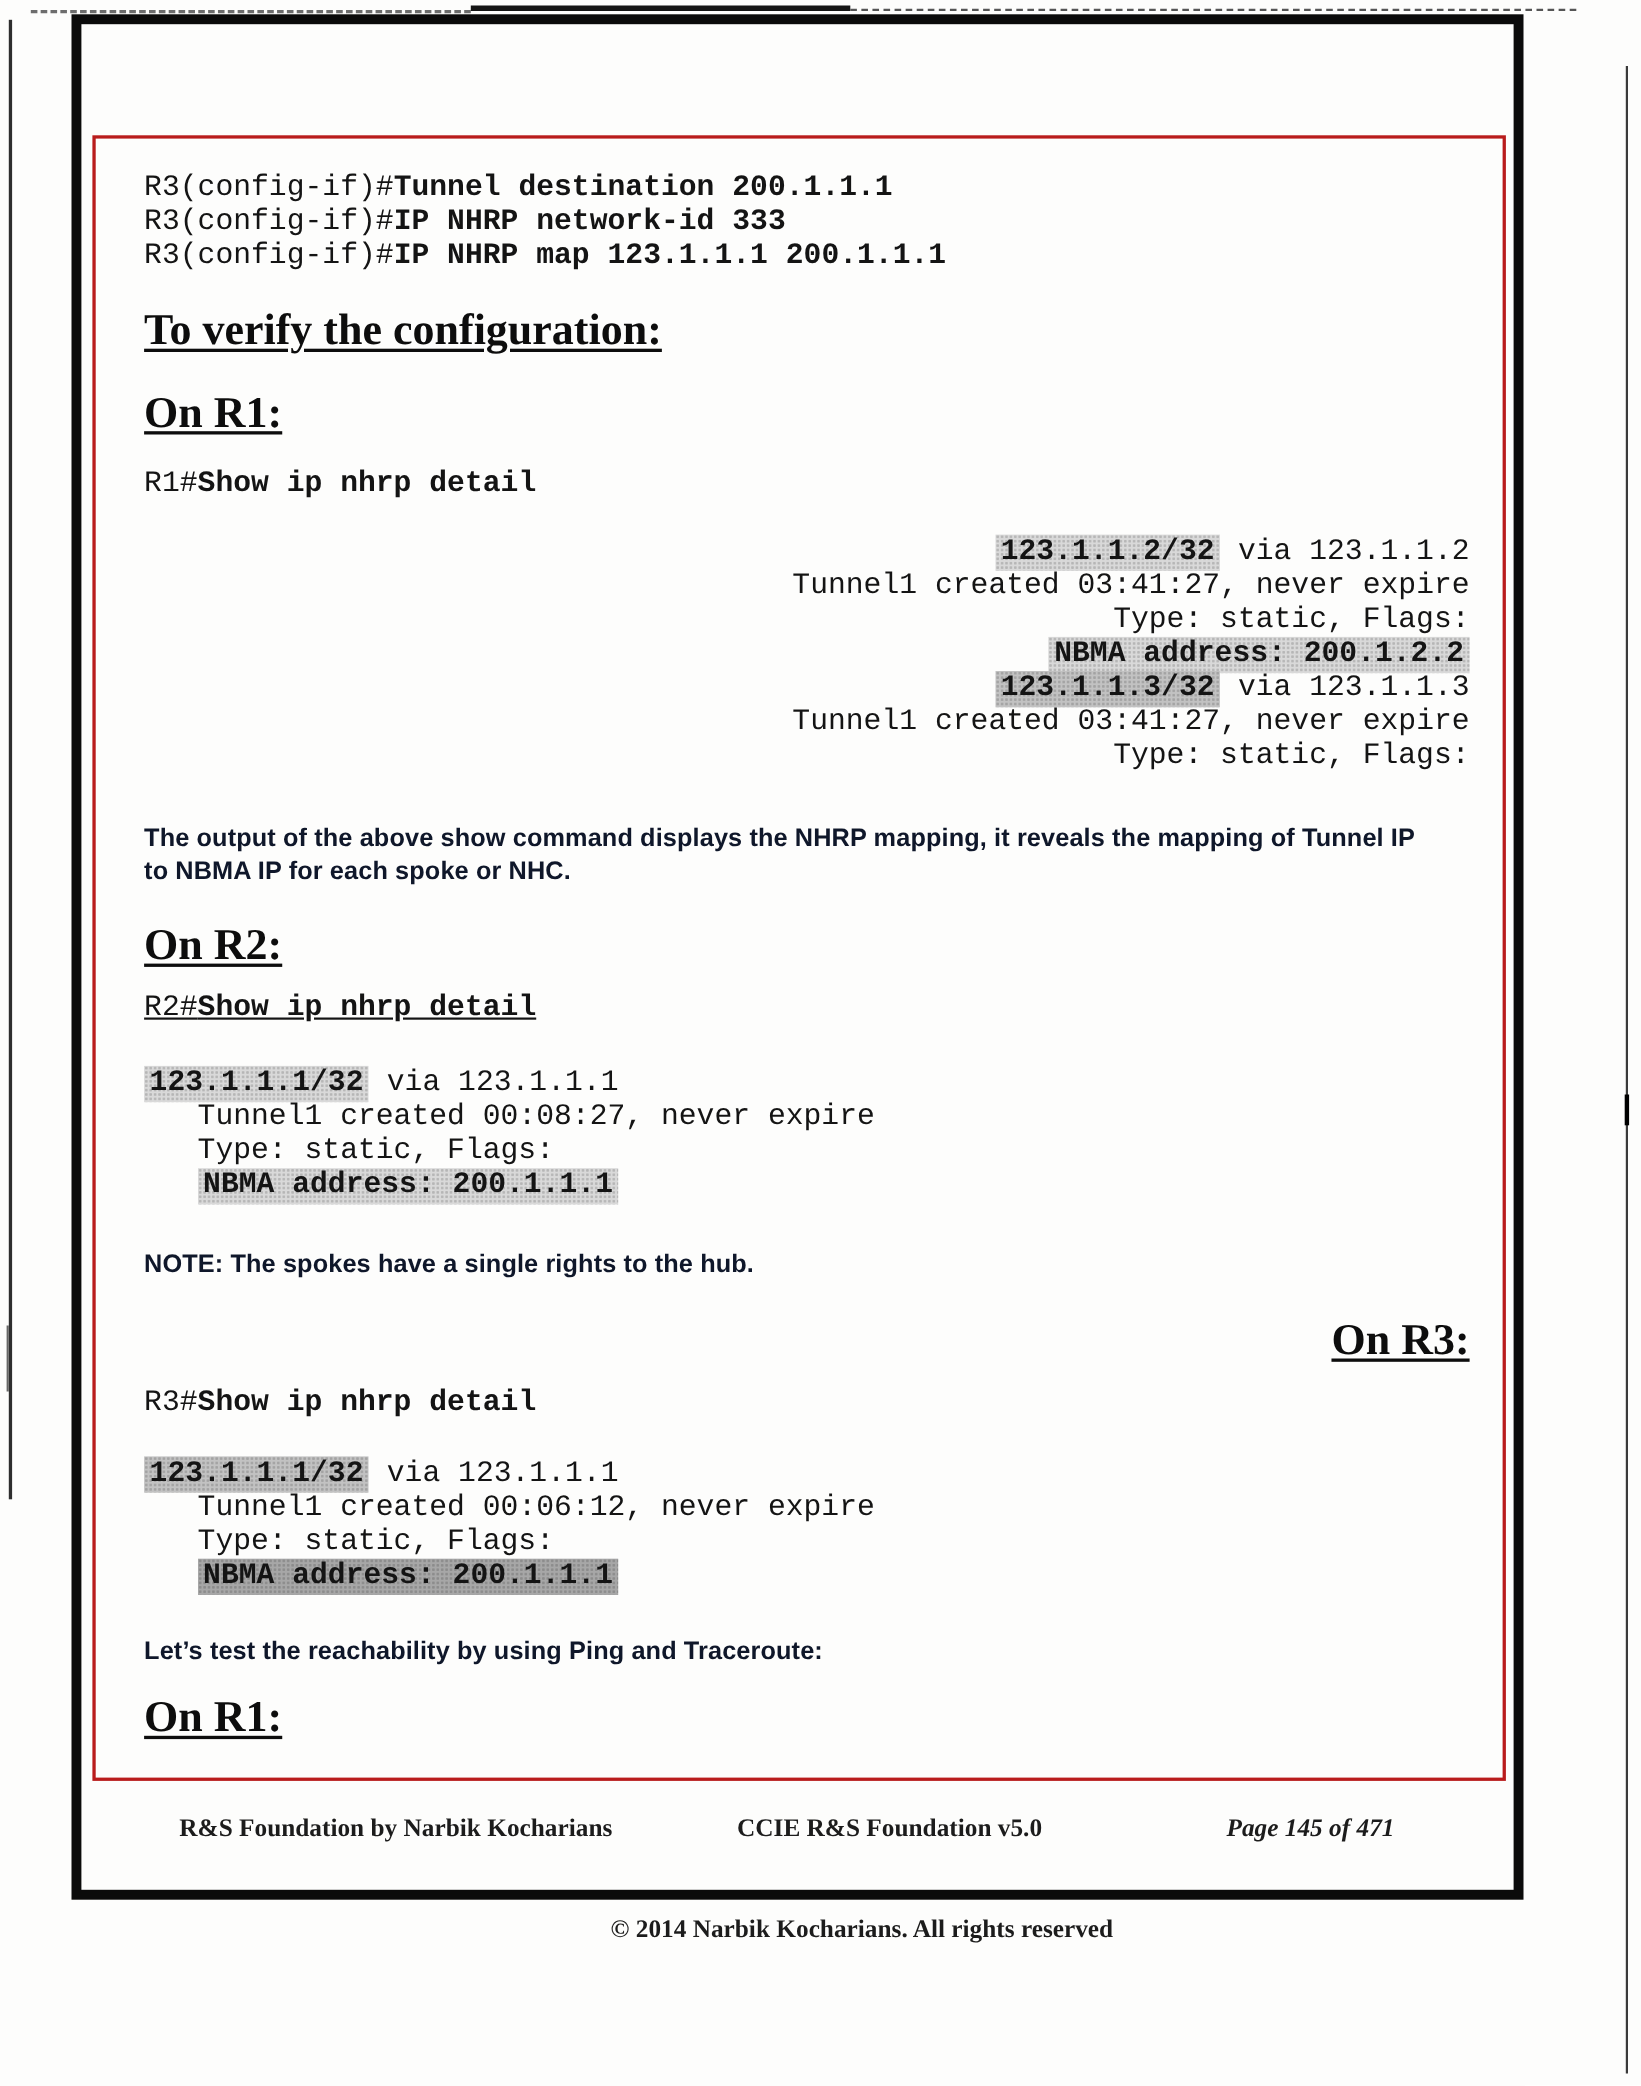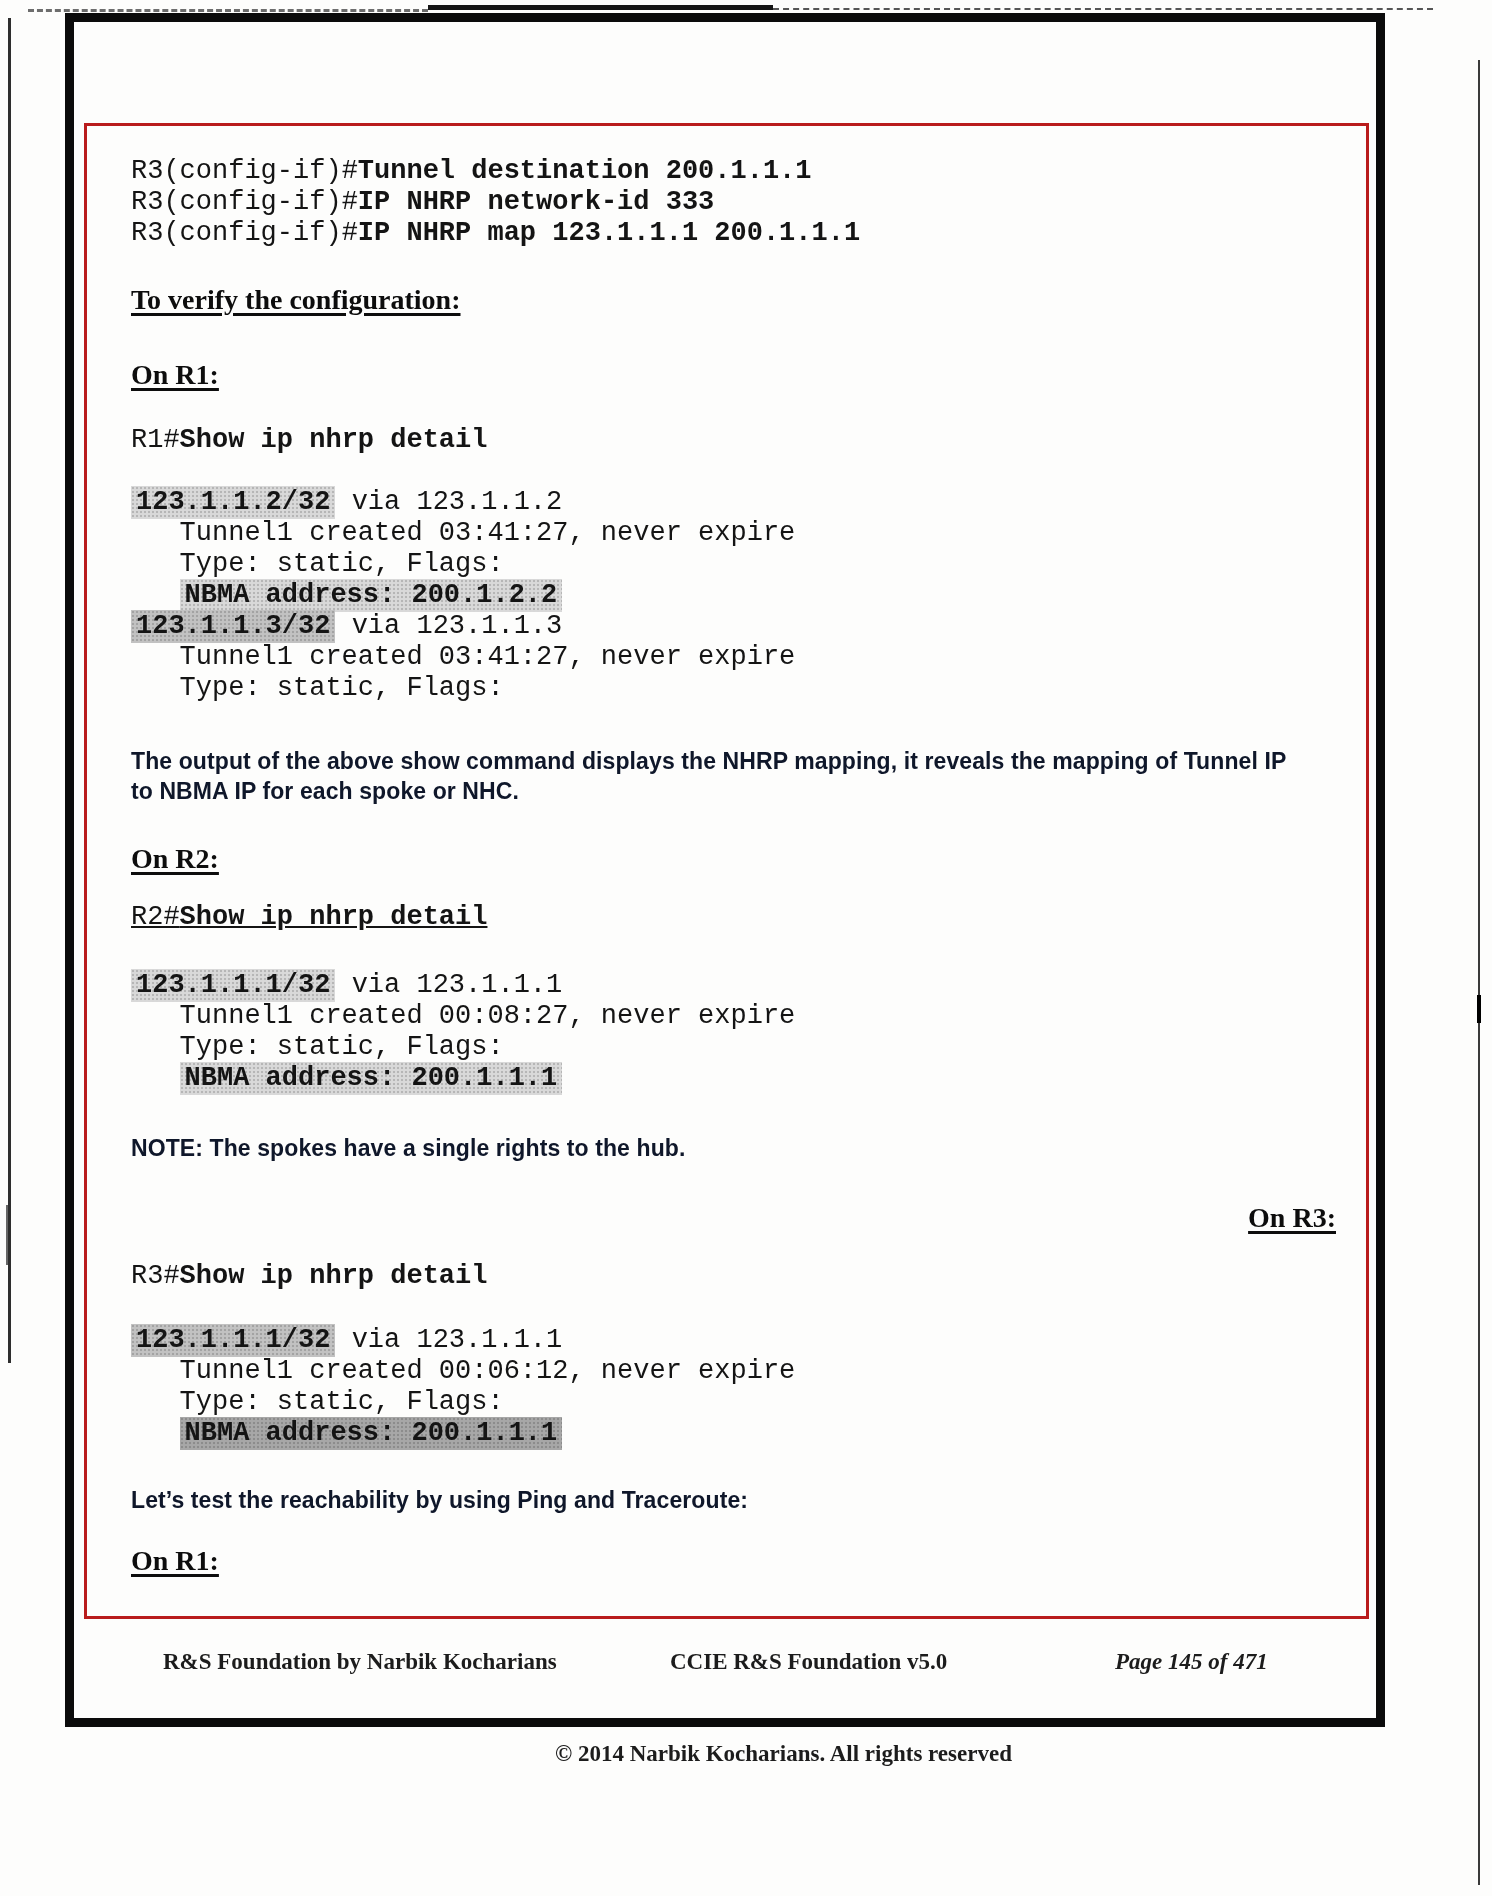--- a/index.html
+++ b/index.html
@@ -23,21 +23,21 @@
   .indent { padding-left:3ch; }
   .via { margin-left:1ch; }
 
   .hl { padding:1px 5px 2px 5px;
         background-image:radial-gradient(rgba(0,0,0,0.16) 1px, rgba(255,255,255,0) 1.6px);
         background-size:4px 4px; }
   .hl-light { background-color:var(--hl_light,#d9d9d9); }
   .hl-mid   { background-color:var(--hl_mid,#c2c2c2); }
   .hl-dark  { background-color:var(--hl_dark,#a7a7a7); }
 
-  .heading { font-family:"Liberation Serif",serif; font-size:28px; line-height:40px;
+  .heading { font-family:"Liberation Serif",serif; font-size:40px; line-height:40px;
              font-weight:700; color:#0d0d0d; }
   .heading .u { text-decoration:underline; text-decoration-thickness:2.5px; text-underline-offset:4px; }
 
   .body-text { font-family:"Liberation Sans",sans-serif; font-size:23px; line-height:30px;
                font-weight:700; color:#0f172a; margin:0; letter-spacing:0.1px; }
 
   .footer-item { position:absolute; font-family:"Liberation Serif",serif; font-size:23px;
                  line-height:28px; font-weight:700; color:#1c1c1c; white-space:nowrap; }
   .page-num { font-style:italic; }
 </style>
@@ -63,21 +63,21 @@
       <div class="mono-line"><span>R3(config-if)#</span><span class="mono-bold">IP NHRP network-id 333</span></div>
       <div class="mono-line"><span>R3(config-if)#</span><span class="mono-bold">IP NHRP map 123.1.1.1 200.1.1.1</span></div>
     </div>
 
     <div class="heading" style="margin-top:31px;"><span class="u">To verify the configuration:</span></div>
 
     <div class="heading" style="margin-top:35px;"><span class="u">On R1:</span></div>
 
     <div class="mono-line" style="margin-top:30px;"><span>R1#</span><span class="mono-bold">Show ip nhrp detail</span></div>
 
-    <div style="margin-top:31px;">
+    <div style="margin-top:31px;text-align:right;">
       <div>
         <div class="mono-line"><span class="hl hl-light mono-bold">123.1.1.2/32</span><span class="via">via 123.1.1.2</span></div>
         <div class="mono-line indent">Tunnel1 created 03:41:27, never expire</div>
         <div class="mono-line indent">Type: static, Flags:</div>
         <div class="mono-line indent"><span class="hl hl-light mono-bold">NBMA address: 200.1.2.2</span></div>
       </div>
       <div>
         <div class="mono-line"><span class="hl hl-mid mono-bold">123.1.1.3/32</span><span class="via">via 123.1.1.3</span></div>
         <div class="mono-line indent">Tunnel1 created 03:41:27, never expire</div>
         <div class="mono-line indent">Type: static, Flags:</div>

